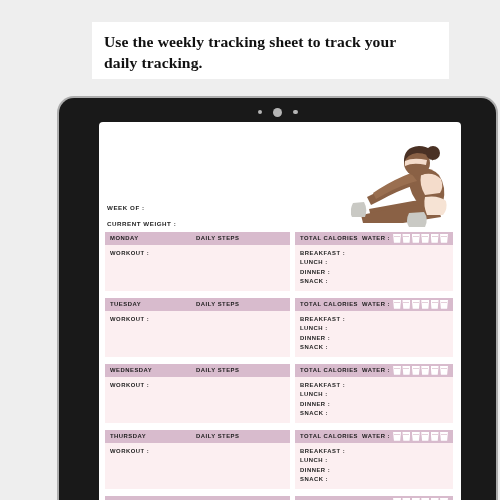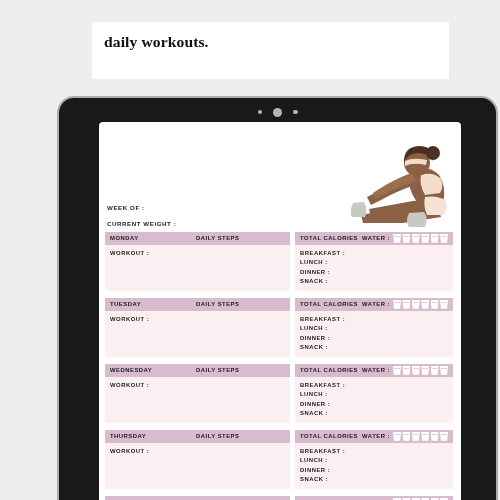--- a/index.html
+++ b/index.html
@@ -201,21 +201,22 @@
     left: 1px; right: 1px;
     top: 1.8px;
     height: 0.7px;
     background: #e4cfda;
   }
 </style>
 </head>
 <body>
 
 <div class="caption">
-  <div class="caption-line">daily workouts.</div>
+  <div class="caption-line">Use the weekly tracking sheet to track your</div>
+  <div class="caption-line">daily tracking.</div>
 </div>
 
 <div class="tablet-outer">
   <div class="tablet-body">
 
     <div class="sensor-row">
       <span class="dot small"></span>
       <span class="dot big"></span>
       <span class="dot small"></span>
     </div>

